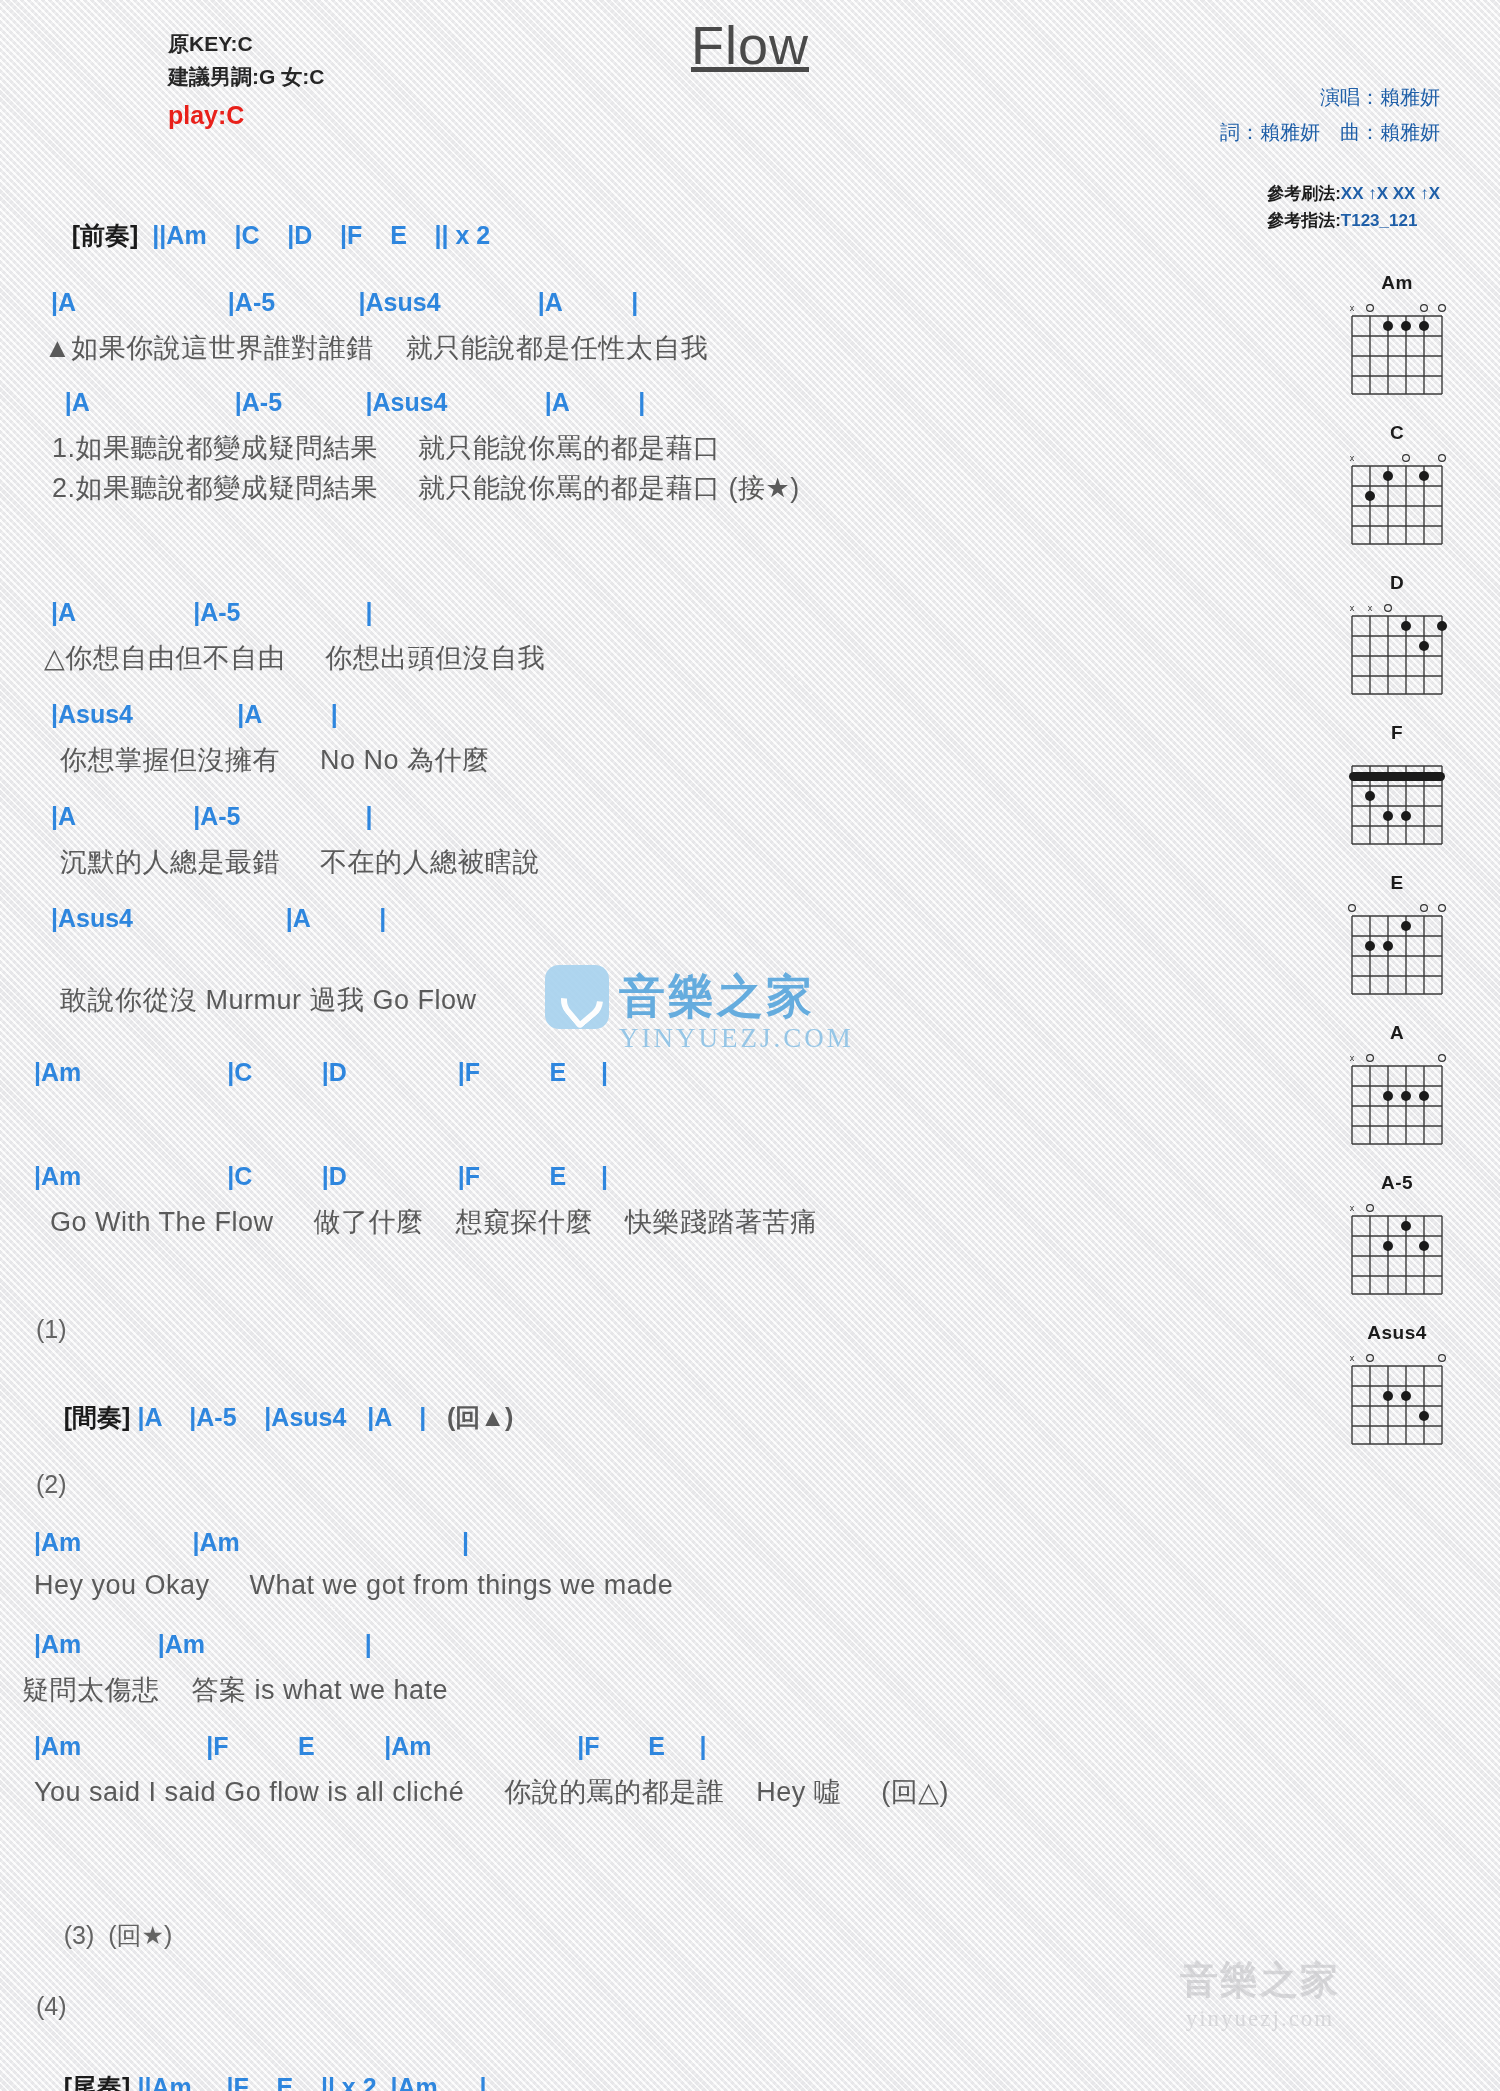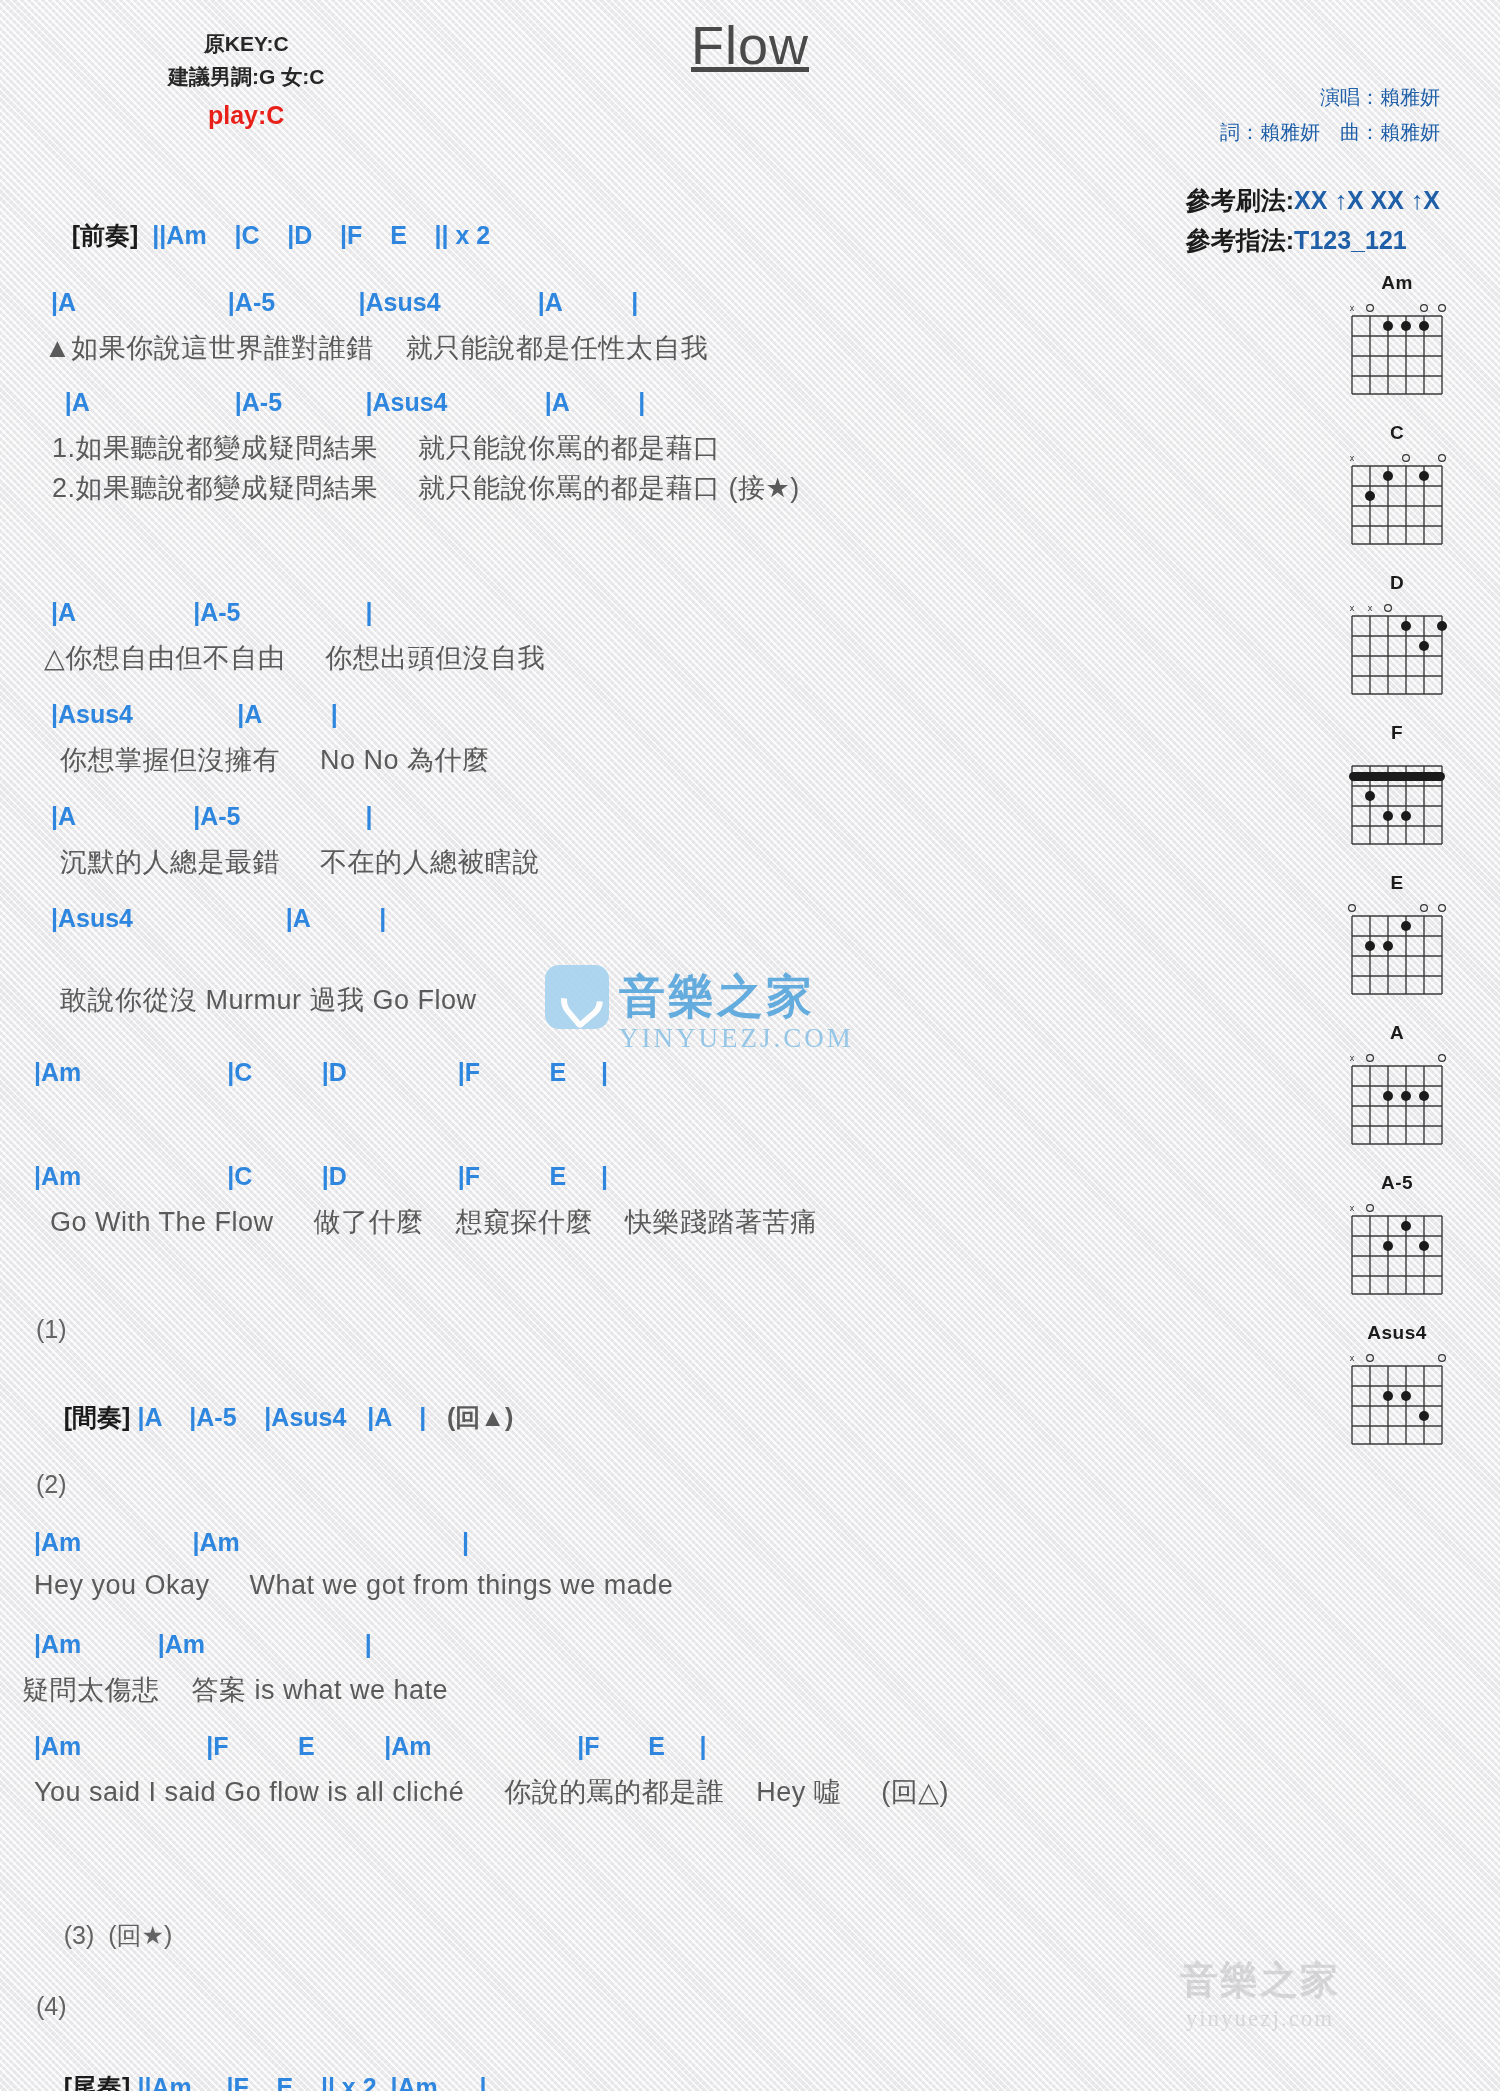--- a/index.html
+++ b/index.html
@@ -30,21 +30,21 @@
     position: absolute;
     inset: 0;
     z-index: 2;
   }
 
   
   .key-block {
     position: absolute;
     left: 168px;
     top: 28px;
-    text-align: center;
+    text-align: left;
     line-height: 1.55;
   }
   .key-line {
     font-size: 21px;
     color: #262626;
     font-weight: 700;
     white-space: nowrap;
   }
   .key-line.play {
     color: #e8201a;
@@ -77,21 +77,21 @@
     white-space: nowrap;
   }
   .pattern-block {
     position: absolute;
     right: 60px;
     top: 180px;
     text-align: left;
     line-height: 1.6;
   }
   .pattern-line {
-    font-size: 25px;
+    font-size: 17px;
     font-weight: 700;
     color: #1f5fa8;
     white-space: nowrap;
   }
   .pattern-line .zh { color: #1b1b1b; }
 
   
   .row {
     position: absolute;
     white-space: pre;

